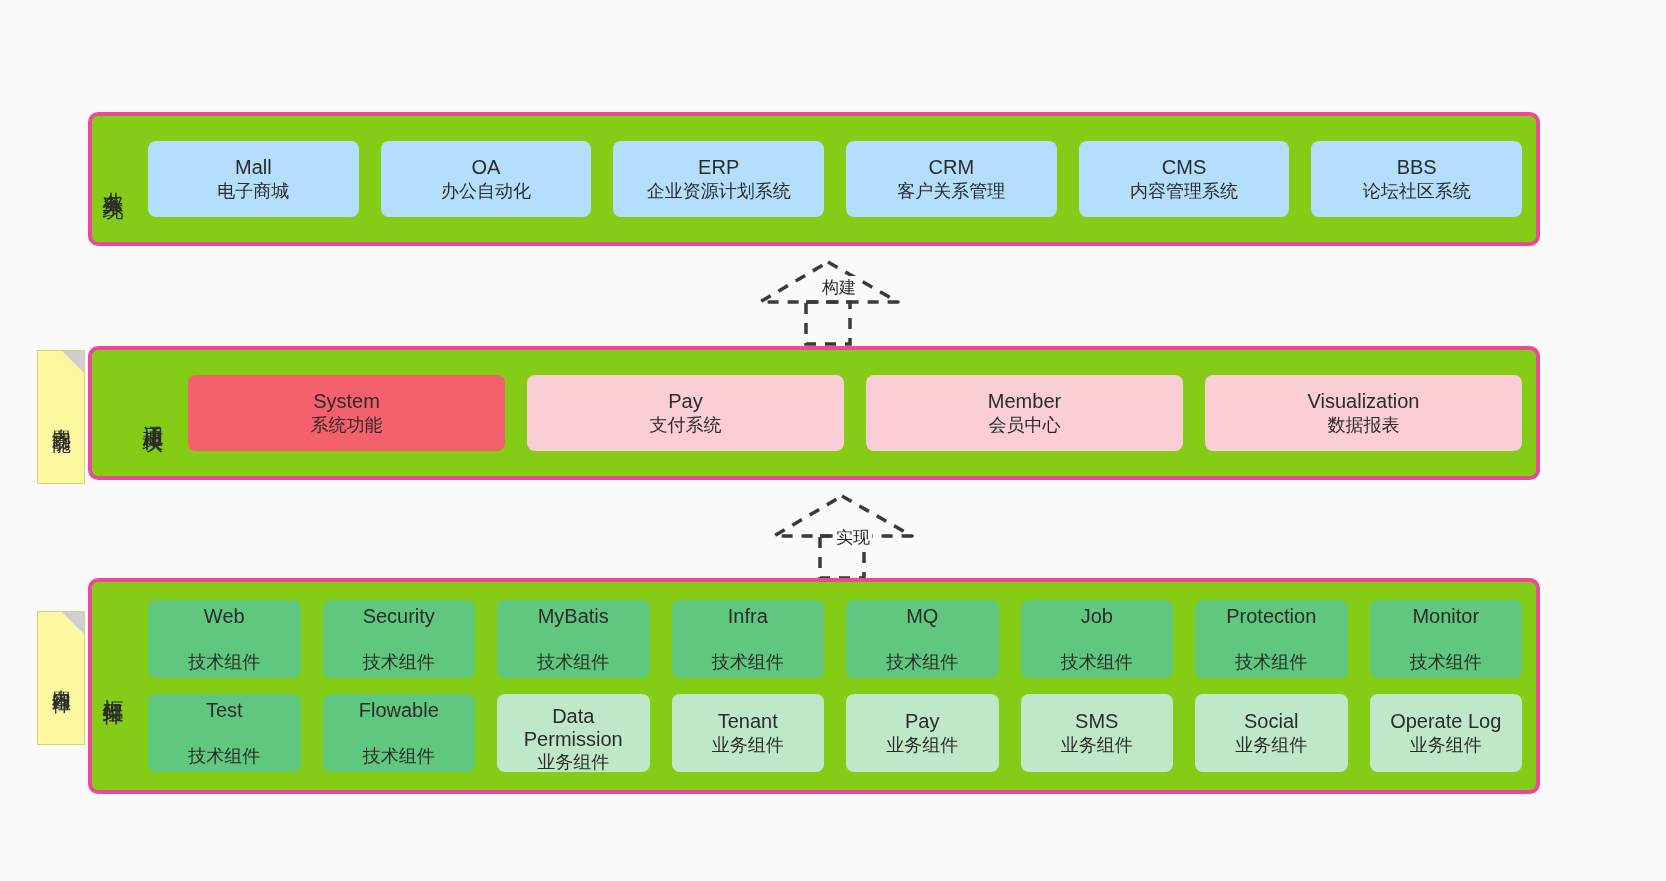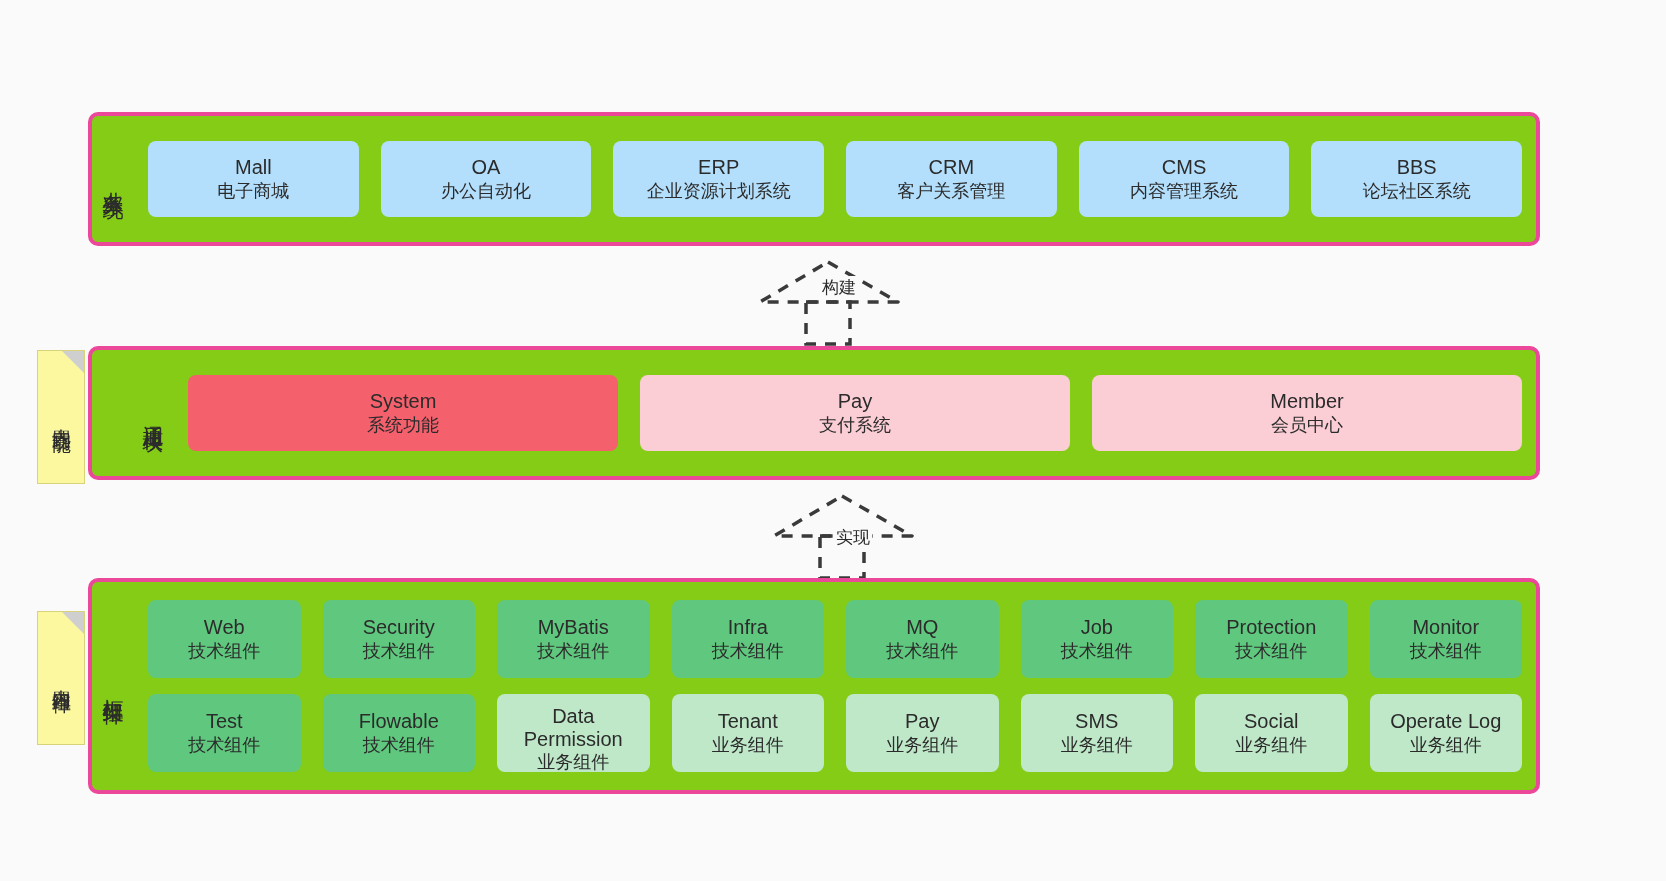--- a/index.html
+++ b/index.html
@@ -71,21 +71,21 @@
     line-height: 1.28;
     padding: 4px 6px;
     flex: 1 1 0;
   }
   .card .en  { font-size: 20px; }
   .card .cn  { font-size: 18px; }
 
   .c-blue        { background: #b3dffc; }
   .c-red         { background: #f4606c; }
   .c-pink        { background: #fbcdd5; }
-  .c-green       { background: #5fc87e; }
+  .c-green       { background: #5fc87e; justify-content: space-between; }
   .c-lightgreen  { background: #bfe8c9; }
 
   
   .sticky {
     position: absolute;
     background: #fbf8a0;
     border: 1px solid #d8d27a;
     display: flex;
     align-items: center;
     justify-content: center;
@@ -180,20 +180,24 @@
           <span class="cn">系统功能</span>
         </div>
         <div class="card c-pink">
           <span class="en">Pay</span>
           <span class="cn">支付系统</span>
         </div>
         <div class="card c-pink">
           <span class="en">Member</span>
           <span class="cn">会员中心</span>
         </div>
+        <div class="card c-pink">
+          <span class="en">Visualization</span>
+          <span class="cn">数据报表</span>
+        </div>
       </div>
     </div>
   </div>
 
   <div class="connector" style="left:772px; top:492px; width:150px; height:86px;">
     <svg width="150" height="86" viewBox="0 0 150 86">
       <polygon points="70,4 140,44 2,44" fill="none" stroke="#3a3a3a" stroke-width="3.5" stroke-dasharray="11,9" stroke-linejoin="round"></polygon>
       <rect x="48" y="44" width="44" height="42" fill="none" stroke="#3a3a3a" stroke-width="3.5" stroke-dasharray="11,9"></rect>
     </svg>
     <span class="conn-label" style="left:62px; top:34px;">实现</span>

